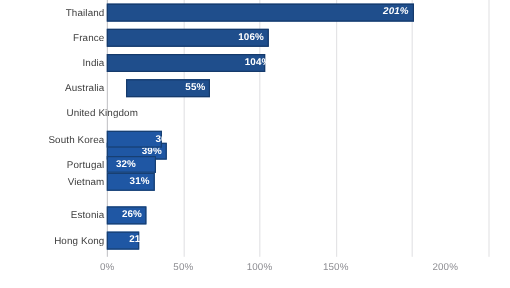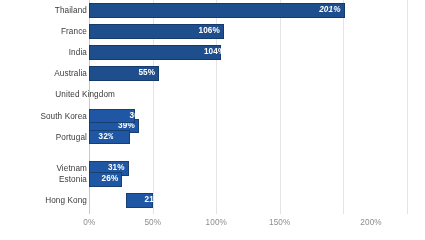--- a/index.html
+++ b/index.html
@@ -155,21 +155,21 @@
     <div class="row" style="top:42.2px;">
       <span class="cat-label">India</span>
       <div class="bar-wrap" style="width:140px;">
         <div class="bar" style="width:132.04px;"></div>
         <span class="bar-value">104%</span>
       </div>
     </div>
 
     <div class="row" style="top:63.3px;">
       <span class="cat-label">Australia</span>
-      <div class="bar-wrap" style="width:69.83px;">
+      <div class="bar-wrap" style="width:69.83px;margin-left:16px;">
         <div class="bar" style="width:69.83px;"></div>
         <span class="bar-value">55%</span>
       </div>
     </div>
 
     <div class="row" style="top:84.4px;padding-left:28px;">
       <span class="cat-label">United Kingdom</span>
       <div class="bar-wrap" style="width:49.51px;margin-top:31px;">
         <div class="bar small" style="width:49.51px;"></div>
         <span class="bar-value">39%</span>
@@ -179,45 +179,45 @@
     <div class="row" style="top:105.5px;">
       <span class="cat-label">South Korea</span>
       <div class="bar-wrap" style="width:61px;">
         <div class="bar small" style="width:45.71px;"></div>
         <span class="bar-value">36%</span>
       </div>
     </div>
 
     <div class="row" style="top:126.6px;">
       <span class="cat-label">Portugal</span>
-      <div class="bar-wrap" style="width:28px;font-family:Liberation Mono, monospace;">
+      <div class="bar-wrap" style="width:28px;">
         <div class="bar small" style="width:40.63px;"></div>
         <span class="bar-value">32%</span>
       </div>
     </div>
 
-    <div class="row" style="top:158px;">
+    <div class="row" style="top:141px;">
       <span class="cat-label">Vietnam</span>
       <div class="bar-wrap" style="width:39.36px;">
         <div class="bar small" style="width:39.36px;"></div>
         <span class="bar-value">31%</span>
       </div>
     </div>
 
     <div class="row" style="top:168.8px;">
       <span class="cat-label">Estonia</span>
       <div class="bar-wrap" style="width:33.01px;">
         <div class="bar small" style="width:33.01px;"></div>
         <span class="bar-value">26%</span>
       </div>
     </div>
 
     <div class="row" style="top:189.9px;">
       <span class="cat-label">Hong Kong</span>
-      <div class="bar-wrap" style="width:39px;margin-left:37px;">
+      <div class="bar-wrap" style="width:39px;">
         <div class="bar small" style="width:26.66px;"></div>
         <span class="bar-value">21%</span>
       </div>
     </div>
 
   </div>
 
   <div class="x-axis">
     <span class="x-tick" style="left:89.3px;">0%</span>
     <span class="x-tick" style="left:152.78px;">50%</span>

